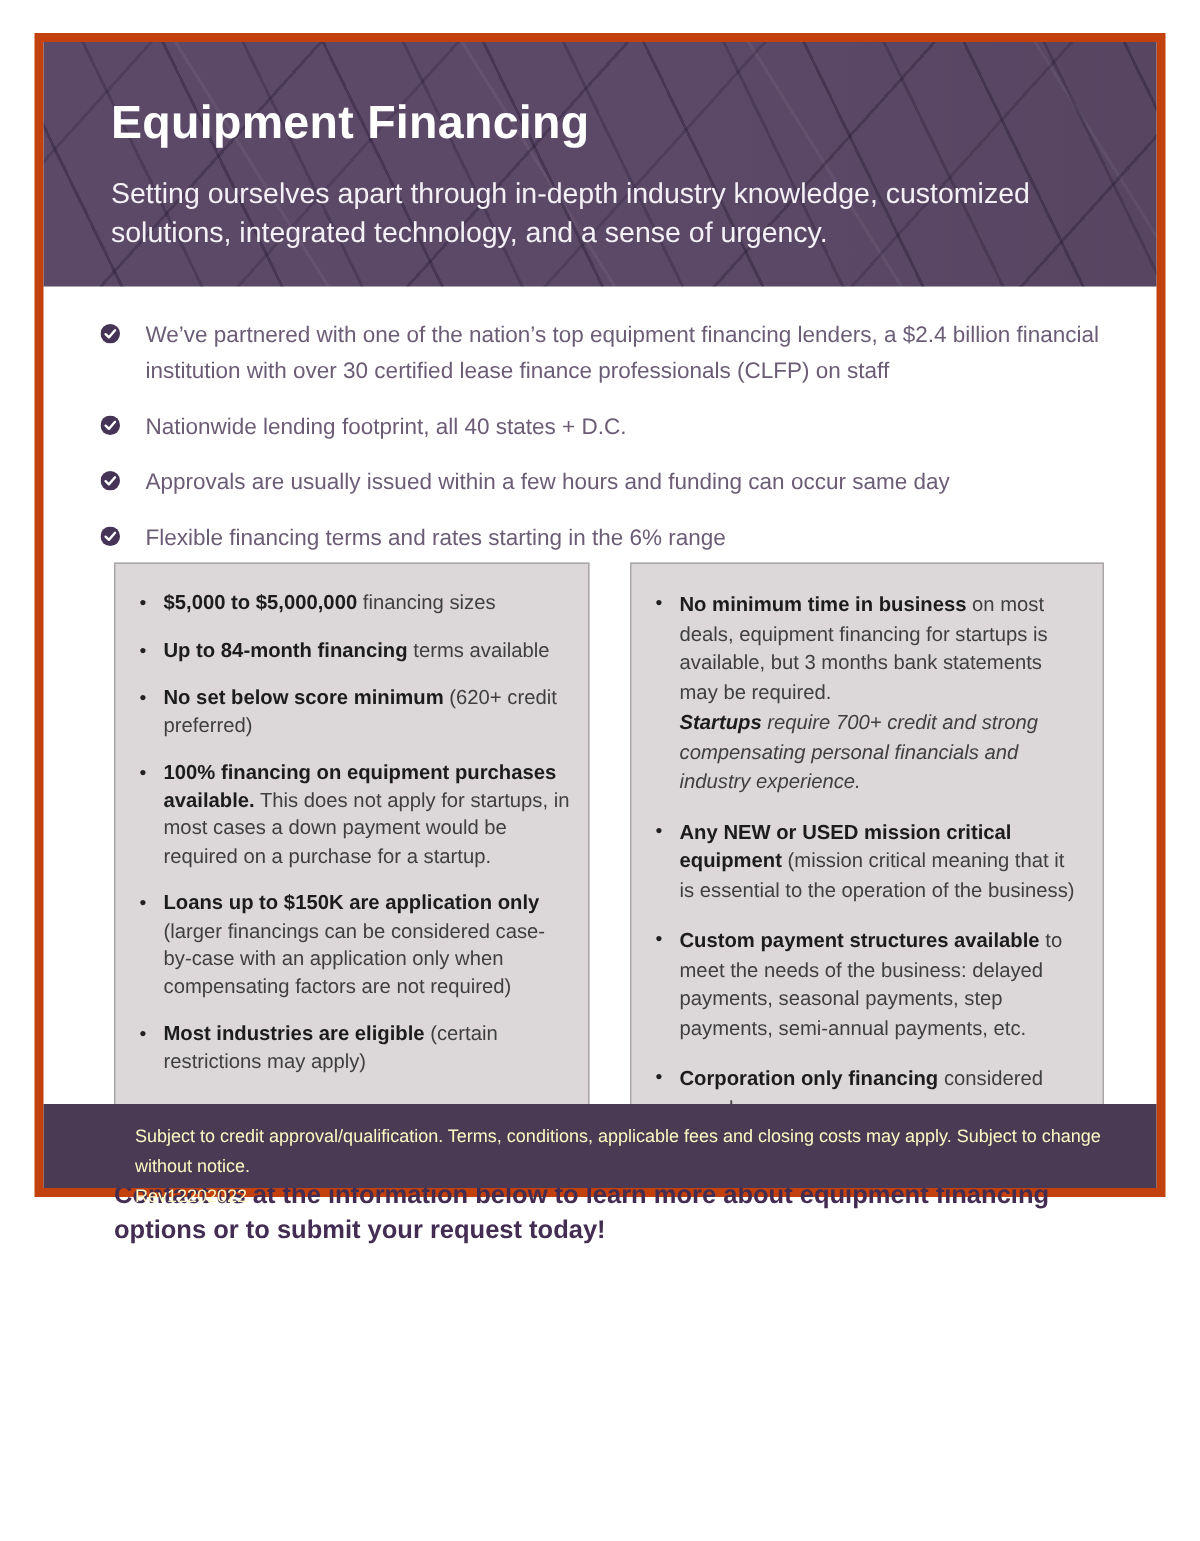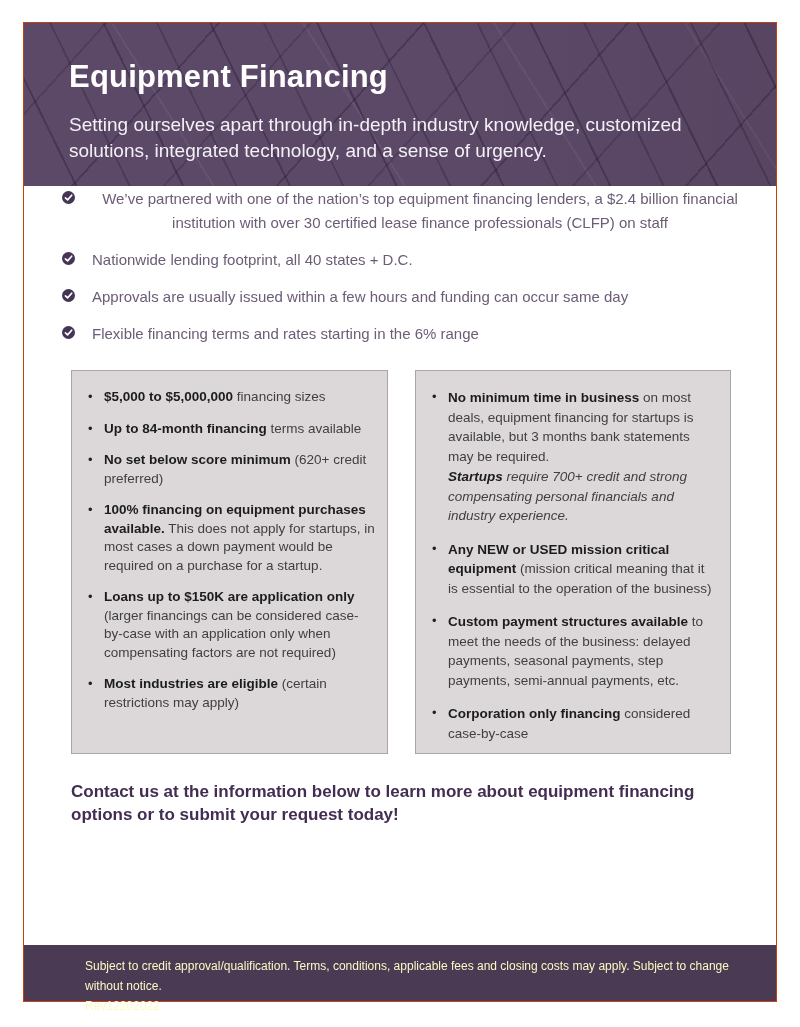--- a/index.html
+++ b/index.html
@@ -1,36 +1,36 @@
 <!DOCTYPE html>
 <html><head>
 <meta charset="utf-8">
 <style>
   * { margin:0; padding:0; box-sizing:border-box; }
   html,body { width:800px; height:1027px; background:#ffffff;
               font-family:"Liberation Sans", sans-serif; }
   .page { position:relative; width:800px; height:1027px; background:#fff; overflow:hidden; }
 
-  .flyer { position:absolute; left:23px; top:22px; width:754px; height:980px;
-           border:1px solid #c2410c; background:#fff; }
+  .flyer { position:absolute; left:23px; top:22px; width:754px; height:776px;
+           border:6px solid #c2410c; background:#fff; }
 
   
   .hero { position:absolute; top:0; left:0; right:0; height:163px;
           background-color:#5c4968;
           background-image:
             linear-gradient(90deg, rgba(0,0,0,0) 55%, rgba(0,0,0,0.06) 100%),
             repeating-linear-gradient(64deg, transparent 0 46px, rgba(26,16,40,0.32) 46px 48px, transparent 48px 94px, rgba(26,16,40,0.24) 94px 96px),
             repeating-linear-gradient(-48deg, transparent 0 66px, rgba(26,16,40,0.28) 66px 68px, transparent 68px 150px, rgba(26,16,40,0.2) 150px 152px),
             repeating-linear-gradient(58deg, transparent 0 160px, rgba(255,255,255,0.05) 160px 162px);
           padding:36px 40px 0 45px; }
   .hero-title { color:#ffffff; font-size:31px; font-weight:bold; letter-spacing:0.2px; }
   .hero-sub   { margin-top:17px; color:#f4f1f6; font-size:19px; line-height:26px; max-width:655px; }
 
   
-  .highlights { position:absolute; top:164px; left:38px; right:28px;text-align:center; }
+  .highlights { position:absolute; top:184px; left:38px; right:28px; }
   .hl-item { display:flex; align-items:flex-start; margin-bottom:13px; }
   .hl-icon { flex:0 0 13px; margin-top:4px; margin-right:17px; }
   .hl-text { color:#6c5c76; font-size:15px; line-height:24px; max-width:660px; }
 
   
   .boxes { position:absolute; top:347px; left:47px; width:684px; display:flex; column-gap:27px; }
   .box { background:#dcd8da; border:1px solid #a9a5a8; height:384px; overflow:hidden; }
   .box-left  { width:317px; padding:17px 12px 10px 16px; }
   .box-right { width:316px; padding:17px 12px 10px 16px; }
   .bx-item { display:flex; align-items:flex-start; }

